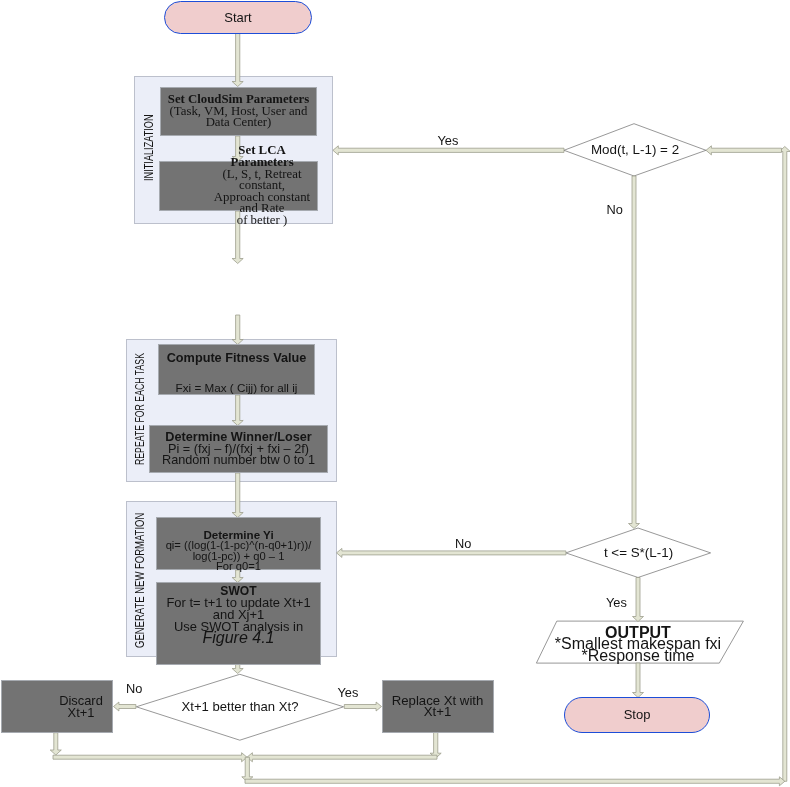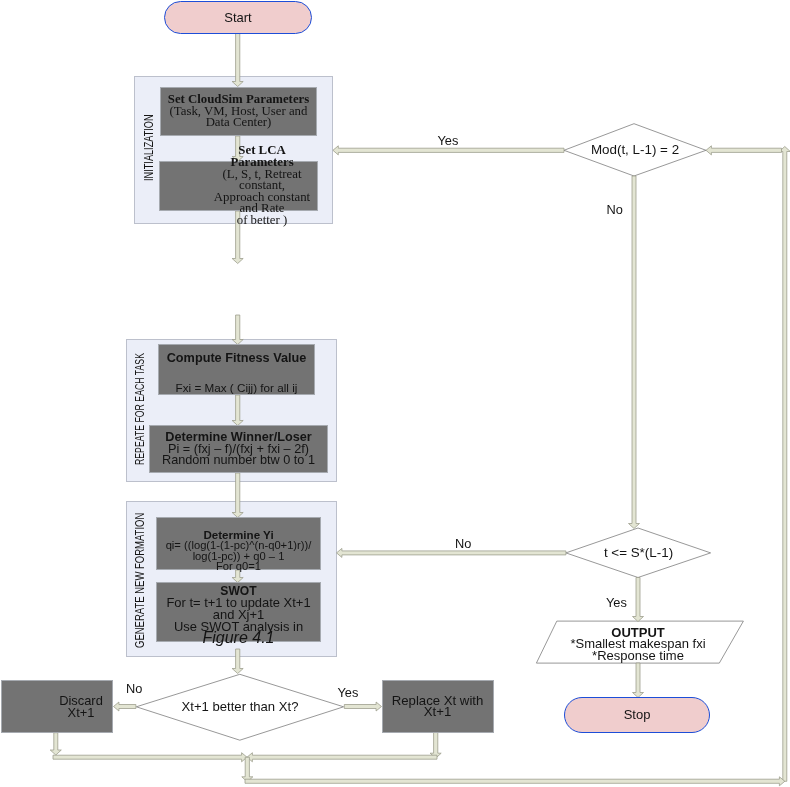--- a/index.html
+++ b/index.html
@@ -99,21 +99,21 @@
     <span>Random number btw 0 to 1</span>
   </div>
 
   <div class="node proc" style="left:156px;top:517px;width:165px;height:53px;font-size:11.2px;line-height:10.4px;justify-content:flex-start;padding-top:12px;">
     <span class="ttl" style="font-size:11.6px">Determine Yi</span>
     <span>qi= ((log(1-(1-pc)^(n-q0+1)r))/</span>
     <span>log(1-pc)) + q0 – 1</span>
     <span>For q0=1</span>
   </div>
 
-  <div class="node proc" style="left:156px;top:582px;width:165px;height:60px;font-size:12.95px;line-height:11.72px;justify-content:space-between;padding-top:2.5px;">
+  <div class="node proc" style="left:156px;top:582px;width:165px;height:83px;font-size:12.95px;line-height:11.72px;justify-content:flex-start;padding-top:2.5px;">
     <span class="ttl" style="font-size:12.1px">SWOT</span>
     <span>For t= t+1 to update Xt+1</span>
     <span>and Xj+1</span>
     <span>Use SWOT analysis in</span>
     <span style="font-style:italic;font-size:16px">Figure 4.1</span>
   </div>
 
   <div class="node proc" style="left:1px;top:680px;width:112px;height:53px;font-size:12.9px;padding-left:48px;">
     <span>Discard Xt+1</span>
   </div>
@@ -129,21 +129,21 @@
 
   <div class="node" style="left:136px;top:673px;width:208px;height:67px;font-size:13.1px;">
     <span>Xt+1 better than Xt?</span>
   </div>
   <div class="node" style="left:564px;top:124px;width:142px;height:52px;font-size:13.4px;">
     <span>Mod(t, L-1) = 2</span>
   </div>
   <div class="node" style="left:566px;top:528px;width:145px;height:50px;font-size:13.4px;">
     <span>t &lt;= S*(L-1)</span>
   </div>
-  <div class="node" style="left:544px;top:623px;width:188px;height:42px;font-size:13px;">
+  <div class="node" style="left:544px;top:623px;width:188px;height:42px;font-size:16px;">
     <span class="ttl">OUTPUT</span>
     <span>*Smallest makespan fxi</span>
     <span>*Response time</span>
   </div>
 
   <div class="elabel" style="left:437.5px;top:133px;">Yes</div>
   <div class="elabel" style="left:606.5px;top:202.2px;">No</div>
   <div class="elabel" style="left:455px;top:535.5px;">No</div>
   <div class="elabel" style="left:606px;top:595px;">Yes</div>
   <div class="elabel" style="left:126px;top:681px;">No</div>

